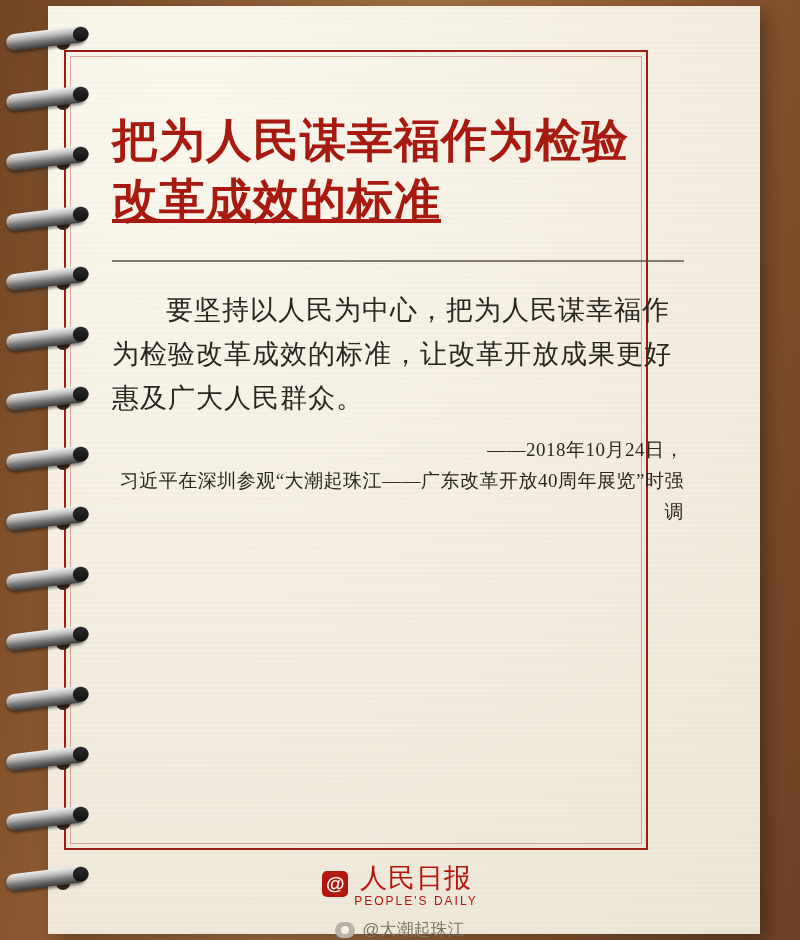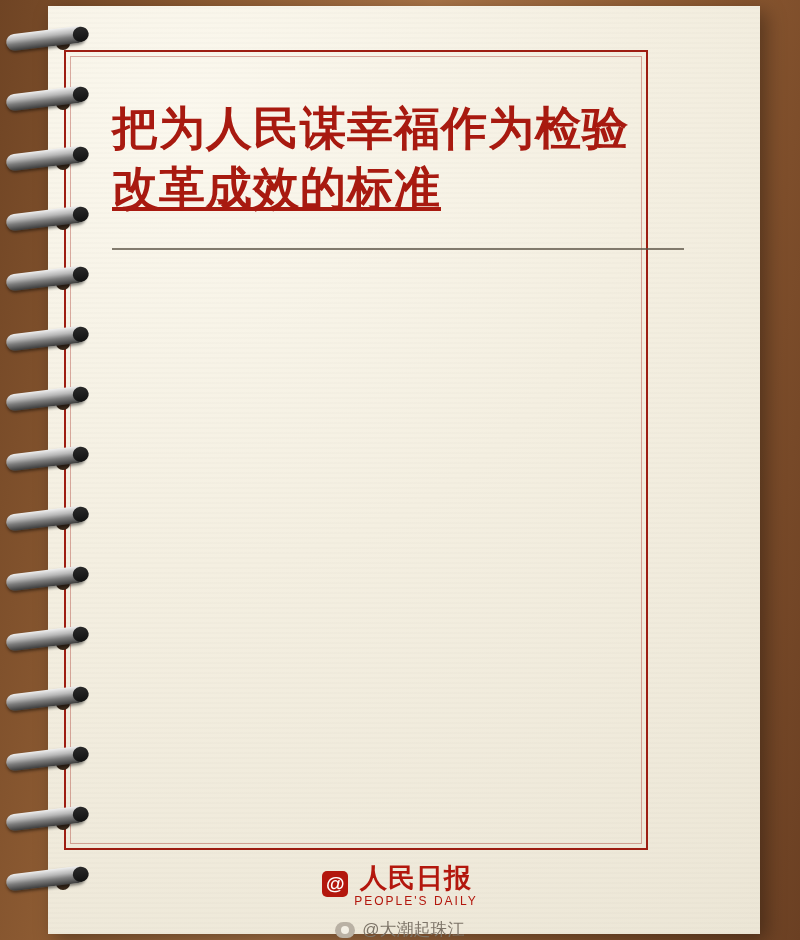--- a/index.html
+++ b/index.html
@@ -105,21 +105,21 @@
     content: "";
     position: absolute;
     left: 4px; top: 4px; right: 4px; bottom: 4px;
     border: 1px solid rgba(157,29,18,.35);
   }
 
   
   .content {
     position: absolute;
     left: 112px;
-    top: 98px;
+    top: 110px;
     width: 580px;
   }
   .title {
     color: #a81a10;
     font-family: "Liberation Sans", "DejaVu Sans", sans-serif;
     font-weight: bold;
     font-size: 46px;
     line-height: 60px;
     letter-spacing: 1px;
     width: 580px;
@@ -179,21 +179,21 @@
     border-radius: 5px;
     background: #b3170d;
     color: #fff;
     font-size: 19px;
     line-height: 26px;
     text-align: center;
     font-weight: bold;
   }
   .rmrb-cn {
     font-size: 27px;
-    font-weight: bold;
+    font-weight: normal;
     letter-spacing: 1px;
   }
   .rmrb-en {
     display: block;
     font-size: 12px;
     letter-spacing: 2px;
     color: #b3170d;
     margin-top: -2px;
   }
   .weibo-line {
@@ -269,20 +269,25 @@
   <div class="content">
 
     <div class="title">
       <span>把为人民谋幸福作为检验</span>
       <span class="title-line2">改革成效的标准</span>
     </div>
 
     <div class="divider"></div>
 
     <div class="quote-block">
+      <div class="quote-text">要坚持以人民为中心，把为人民谋幸福作为检验改革成效的标准，让改革开放成果更好惠及广大人民群众。</div>
+      <div class="attrib">
+        <span class="date-line">——2018年10月24日，</span>
+        <span class="src-line">习近平在深圳参观“大潮起珠江——广东改革开放40周年展览”时强调</span>
+      </div>
     </div>
 
     <div class="spacer"></div>
 
   </div>
 
   <div class="footer">
     <div class="rmrb-logo">
       <span class="at-badge">@</span>
       <span>

